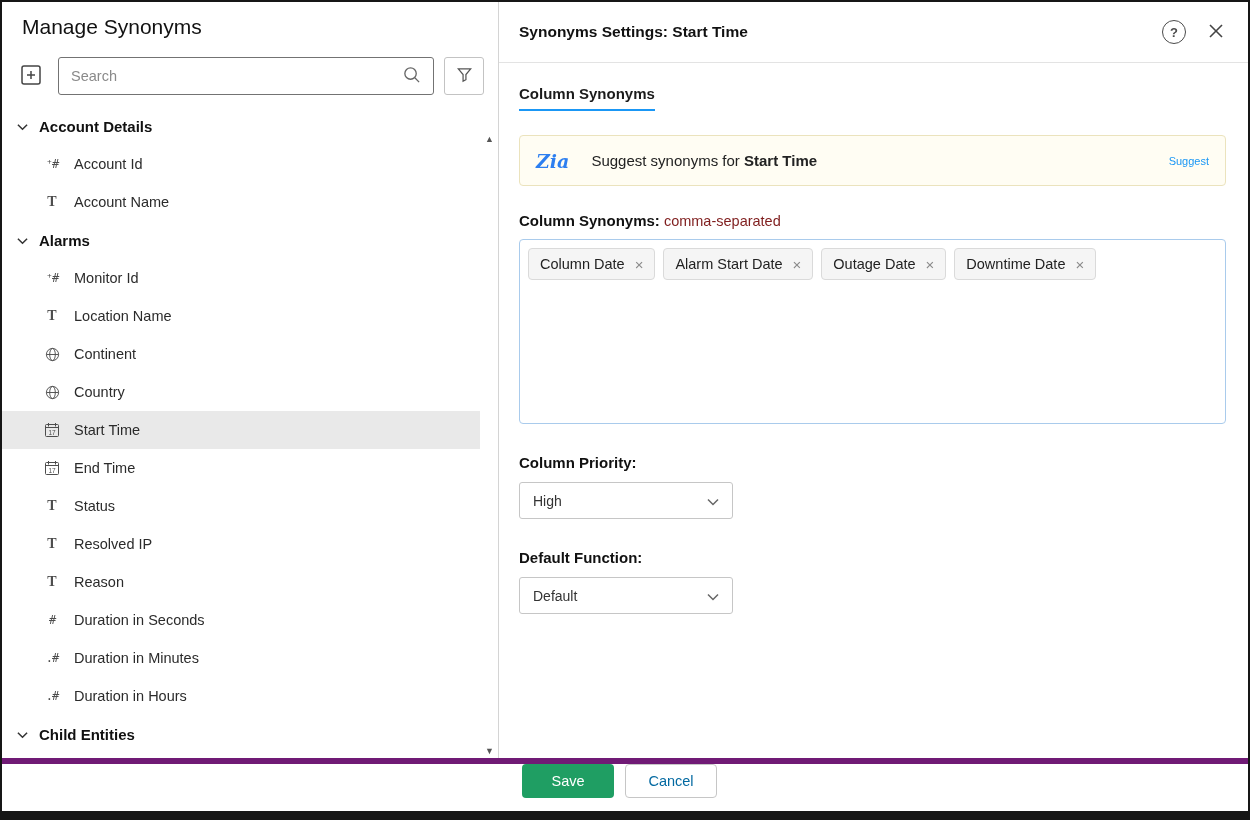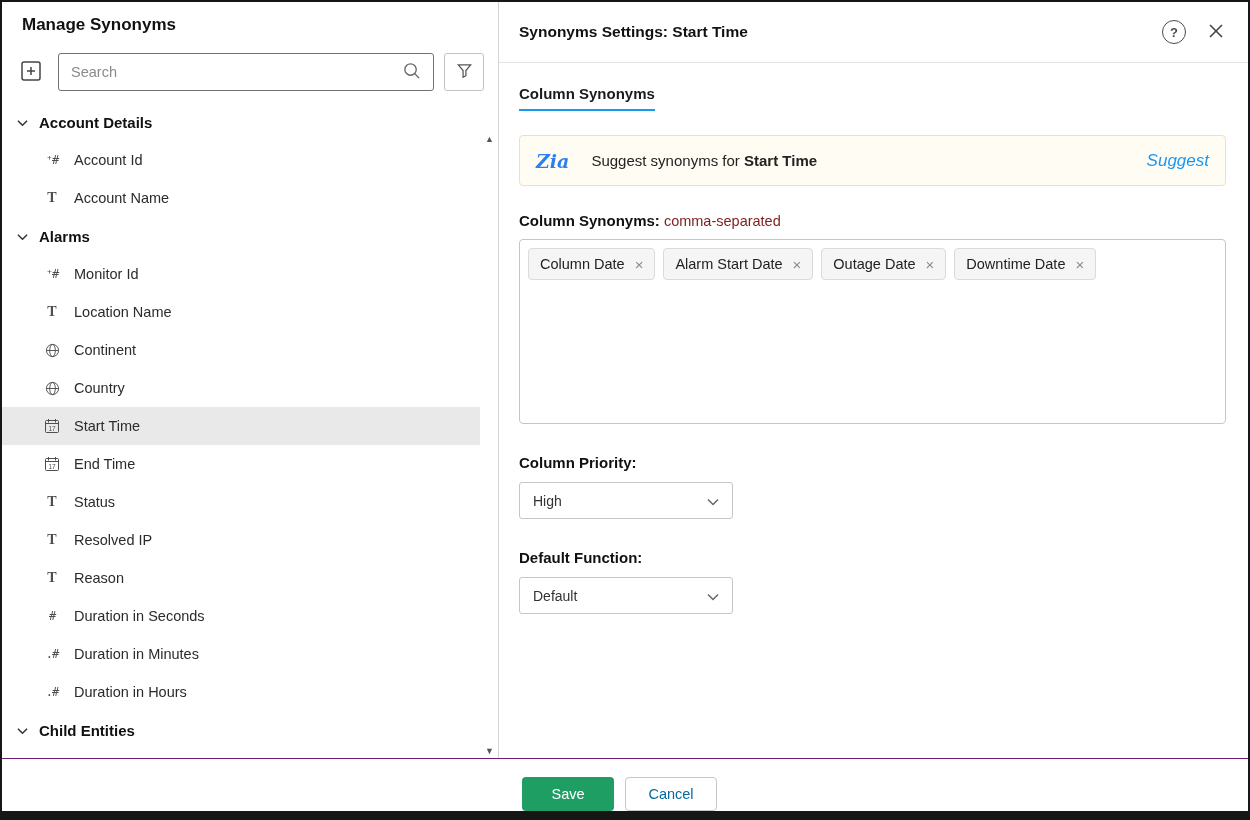--- a/index.html
+++ b/index.html
@@ -8,21 +8,21 @@
     --border-gray:#cfcfcf;
     --text-dark:#1e1e1e;
   }
   *{box-sizing:border-box;margin:0;padding:0;font-family:"Liberation Sans",sans-serif;}
   html,body{width:1250px;height:820px;}
   body{border:2px solid #161616;background:#fff;position:relative;overflow:hidden;color:var(--text-dark);}
   .main{display:flex;height:100%;}
   
   .left{width:497px;border-right:1px solid #d4d4d4;position:relative;overflow:hidden;}
   .left-header{padding:13px 20px 4px;}
-  .left-title{font-size:17px;font-weight:bold;color:#111;}
+  .left-title{font-size:21px;font-weight:normal;color:#111;}
   .left-subtitle{font-size:13px;color:#5f5f5f;margin-top:5px;}
   .search-row{display:flex;align-items:center;gap:10px;margin:14px 14px 0 12px;height:38px;}
   .add-btn{width:34px;height:36px;display:flex;align-items:center;justify-content:center;background:#fff;border:none;cursor:pointer;}
   .search-box{flex:1;height:38px;border:1px solid #737373;border-radius:3px;display:flex;align-items:center;padding:0 12px;background:#fff;}
   .search-box input{border:none;outline:none;flex:1;font-size:14.5px;color:#333;}
   .search-box input::placeholder{color:#8a8a8a;}
   .filter-btn{width:40px;height:38px;border:1px solid #c3c3c3;border-radius:3px;background:#fff;display:flex;align-items:center;justify-content:center;cursor:pointer;}
   .tree{margin-top:12px;}
   .tree-group{height:38px;display:flex;align-items:center;gap:11px;padding-left:15px;margin-right:18px;cursor:pointer;}
   .tree-group .glabel{font-size:15px;font-weight:bold;color:#111;}
@@ -41,33 +41,33 @@
   .right-title{font-size:15.5px;font-weight:bold;color:#111;}
   .spacer{flex:1;}
   .help-btn{width:24px;height:24px;border-radius:50%;border:1.5px solid #4b4b4b;display:flex;align-items:center;justify-content:center;font-size:13px;font-weight:bold;color:#4b4b4b;background:#fff;cursor:pointer;margin-right:20px;}
   .close-btn{background:none;border:none;cursor:pointer;display:flex;align-items:center;}
   .right-body{padding:0 22px 0 20px;flex:1;}
   .tab{display:inline-block;margin-top:22px;padding-bottom:7px;font-size:15px;font-weight:600;color:#1b1b1b;border-bottom:2px solid var(--accent);cursor:pointer;}
   .banner{margin-top:24px;height:51px;border:1px solid #ebe3bd;background:#fffdf3;border-radius:4px;display:flex;align-items:center;padding:0 16px;gap:22px;}
   .zia{font-family:"DejaVu Serif",serif;font-style:italic;font-weight:bold;font-size:19px;color:#2d7ff0;}
   .banner-text{font-size:15px;color:#222;}
   .banner-text b{font-weight:bold;}
-  .suggest-link{margin-left:auto;font-size:17px;color:var(--accent);text-decoration:none;cursor:pointer;font-style:italic;}
+  .suggest-link{margin-left:auto;font-size:11px;color:var(--accent);text-decoration:none;cursor:pointer;}
   .syn-label-row{margin-top:26px;font-size:15px;}
   .syn-label{font-weight:bold;color:#111;}
   .syn-hint{font-weight:normal;color:#7f1d1d;font-size:14.5px;}
   .chips-box{margin-top:10px;height:185px;border:1px solid #a9cbec;border-radius:4px;padding:8px;display:flex;flex-wrap:wrap;align-content:flex-start;gap:8px;cursor:text;}
   .chip{background:#f5f5f5;border:1px solid #dadada;border-radius:4px;height:32px;display:inline-flex;align-items:center;padding:0 11px;gap:10px;}
   .chip-label{font-size:14.5px;color:#222;}
   .chip-x{color:#8a8a8a;font-size:15px;cursor:pointer;line-height:1;}
   .field-label{margin-top:30px;font-size:15px;font-weight:bold;color:#111;}
   .select{margin-top:11px;width:214px;height:37px;border:1px solid #c6c6c6;border-radius:3px;display:flex;align-items:center;justify-content:space-between;padding:0 13px;background:#fff;cursor:pointer;}
   .select .sel-value{font-size:14px;color:#333;}
   
-  .footer{position:absolute;left:0;right:0;bottom:7px;height:53px;background:#fff;border-top:1px solid #701a75;display:flex;align-items:flex-end;gap:11px;padding-left:520px;z-index:5;}
+  .footer{position:absolute;left:0;right:0;bottom:7px;height:53px;background:#fff;border-top:6px solid #701a75;display:flex;align-items:flex-start;gap:11px;padding-left:520px;z-index:5;}
   .save-btn{width:92px;height:34px;background:var(--green);color:#fff;border:none;border-radius:4px;font-size:14.5px;cursor:pointer;}
   .cancel-btn{width:92px;height:34px;background:#fff;color:#0369a1;border:1px solid #c6c6c6;border-radius:4px;font-size:14.5px;cursor:pointer;}
   .bottom-strip{position:absolute;left:0;right:0;bottom:0;height:7px;background:#161616;z-index:6;}
 </style>
 </head>
 <body>
 
 <div class="main">
 
   <div class="left">

